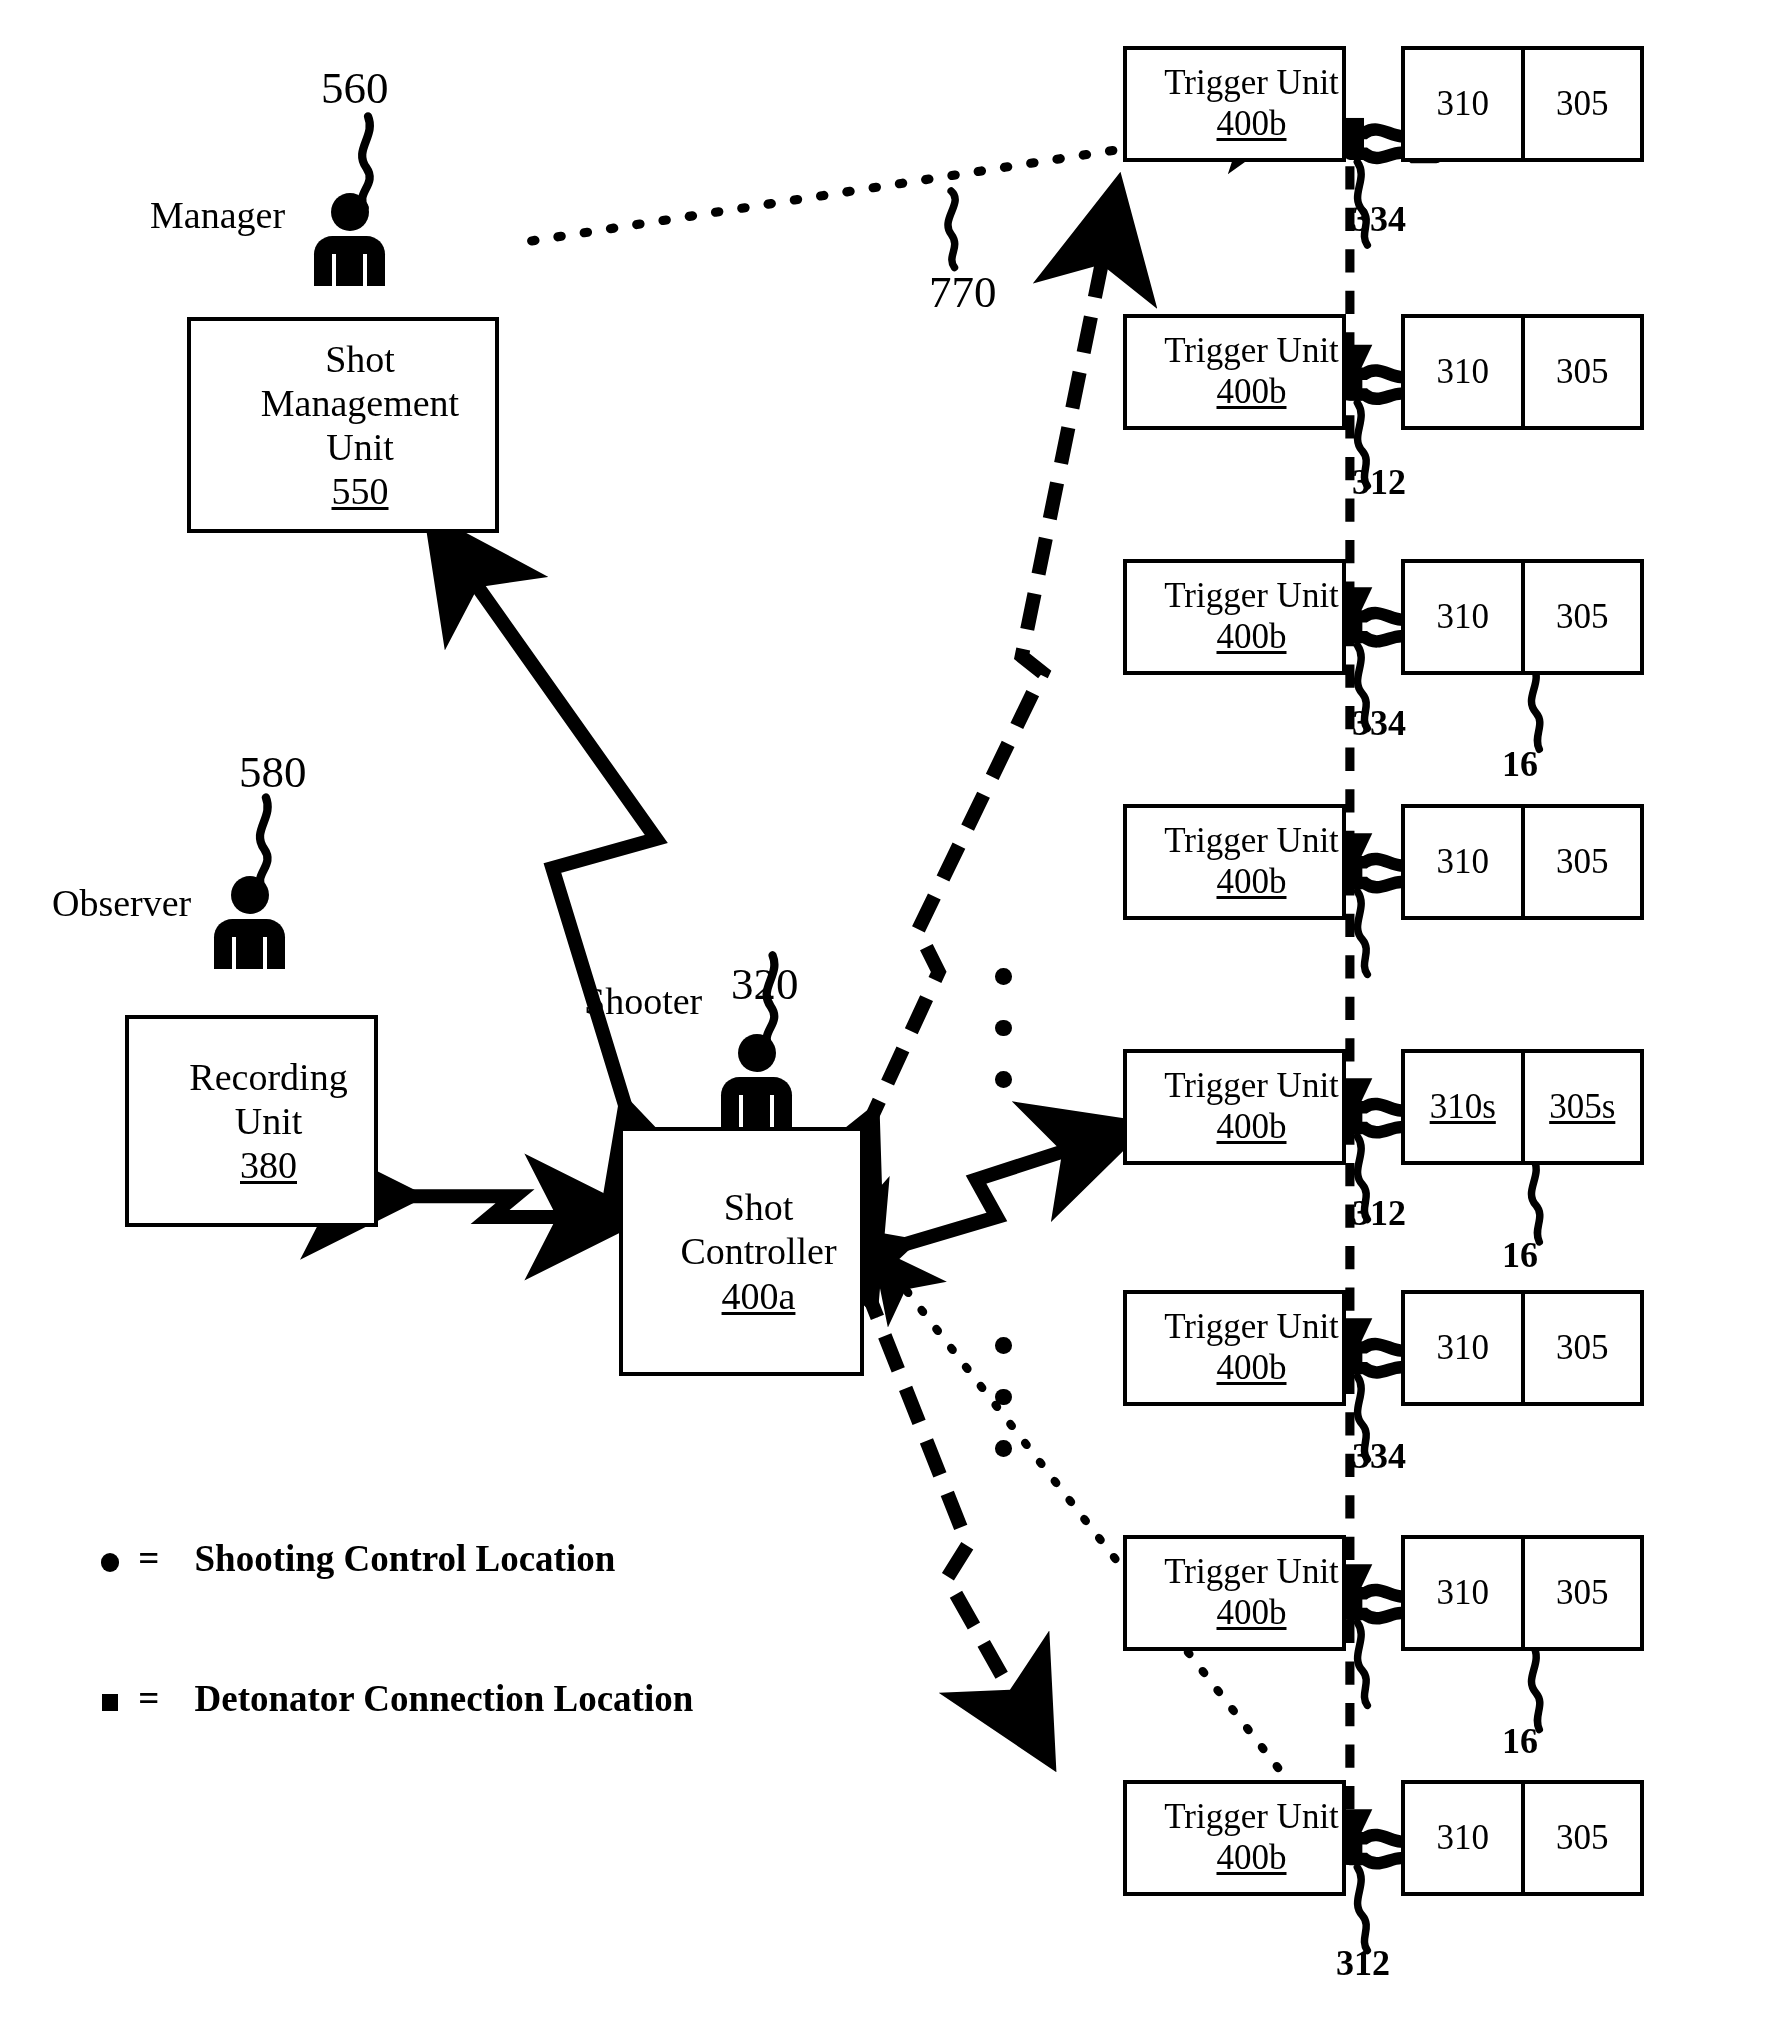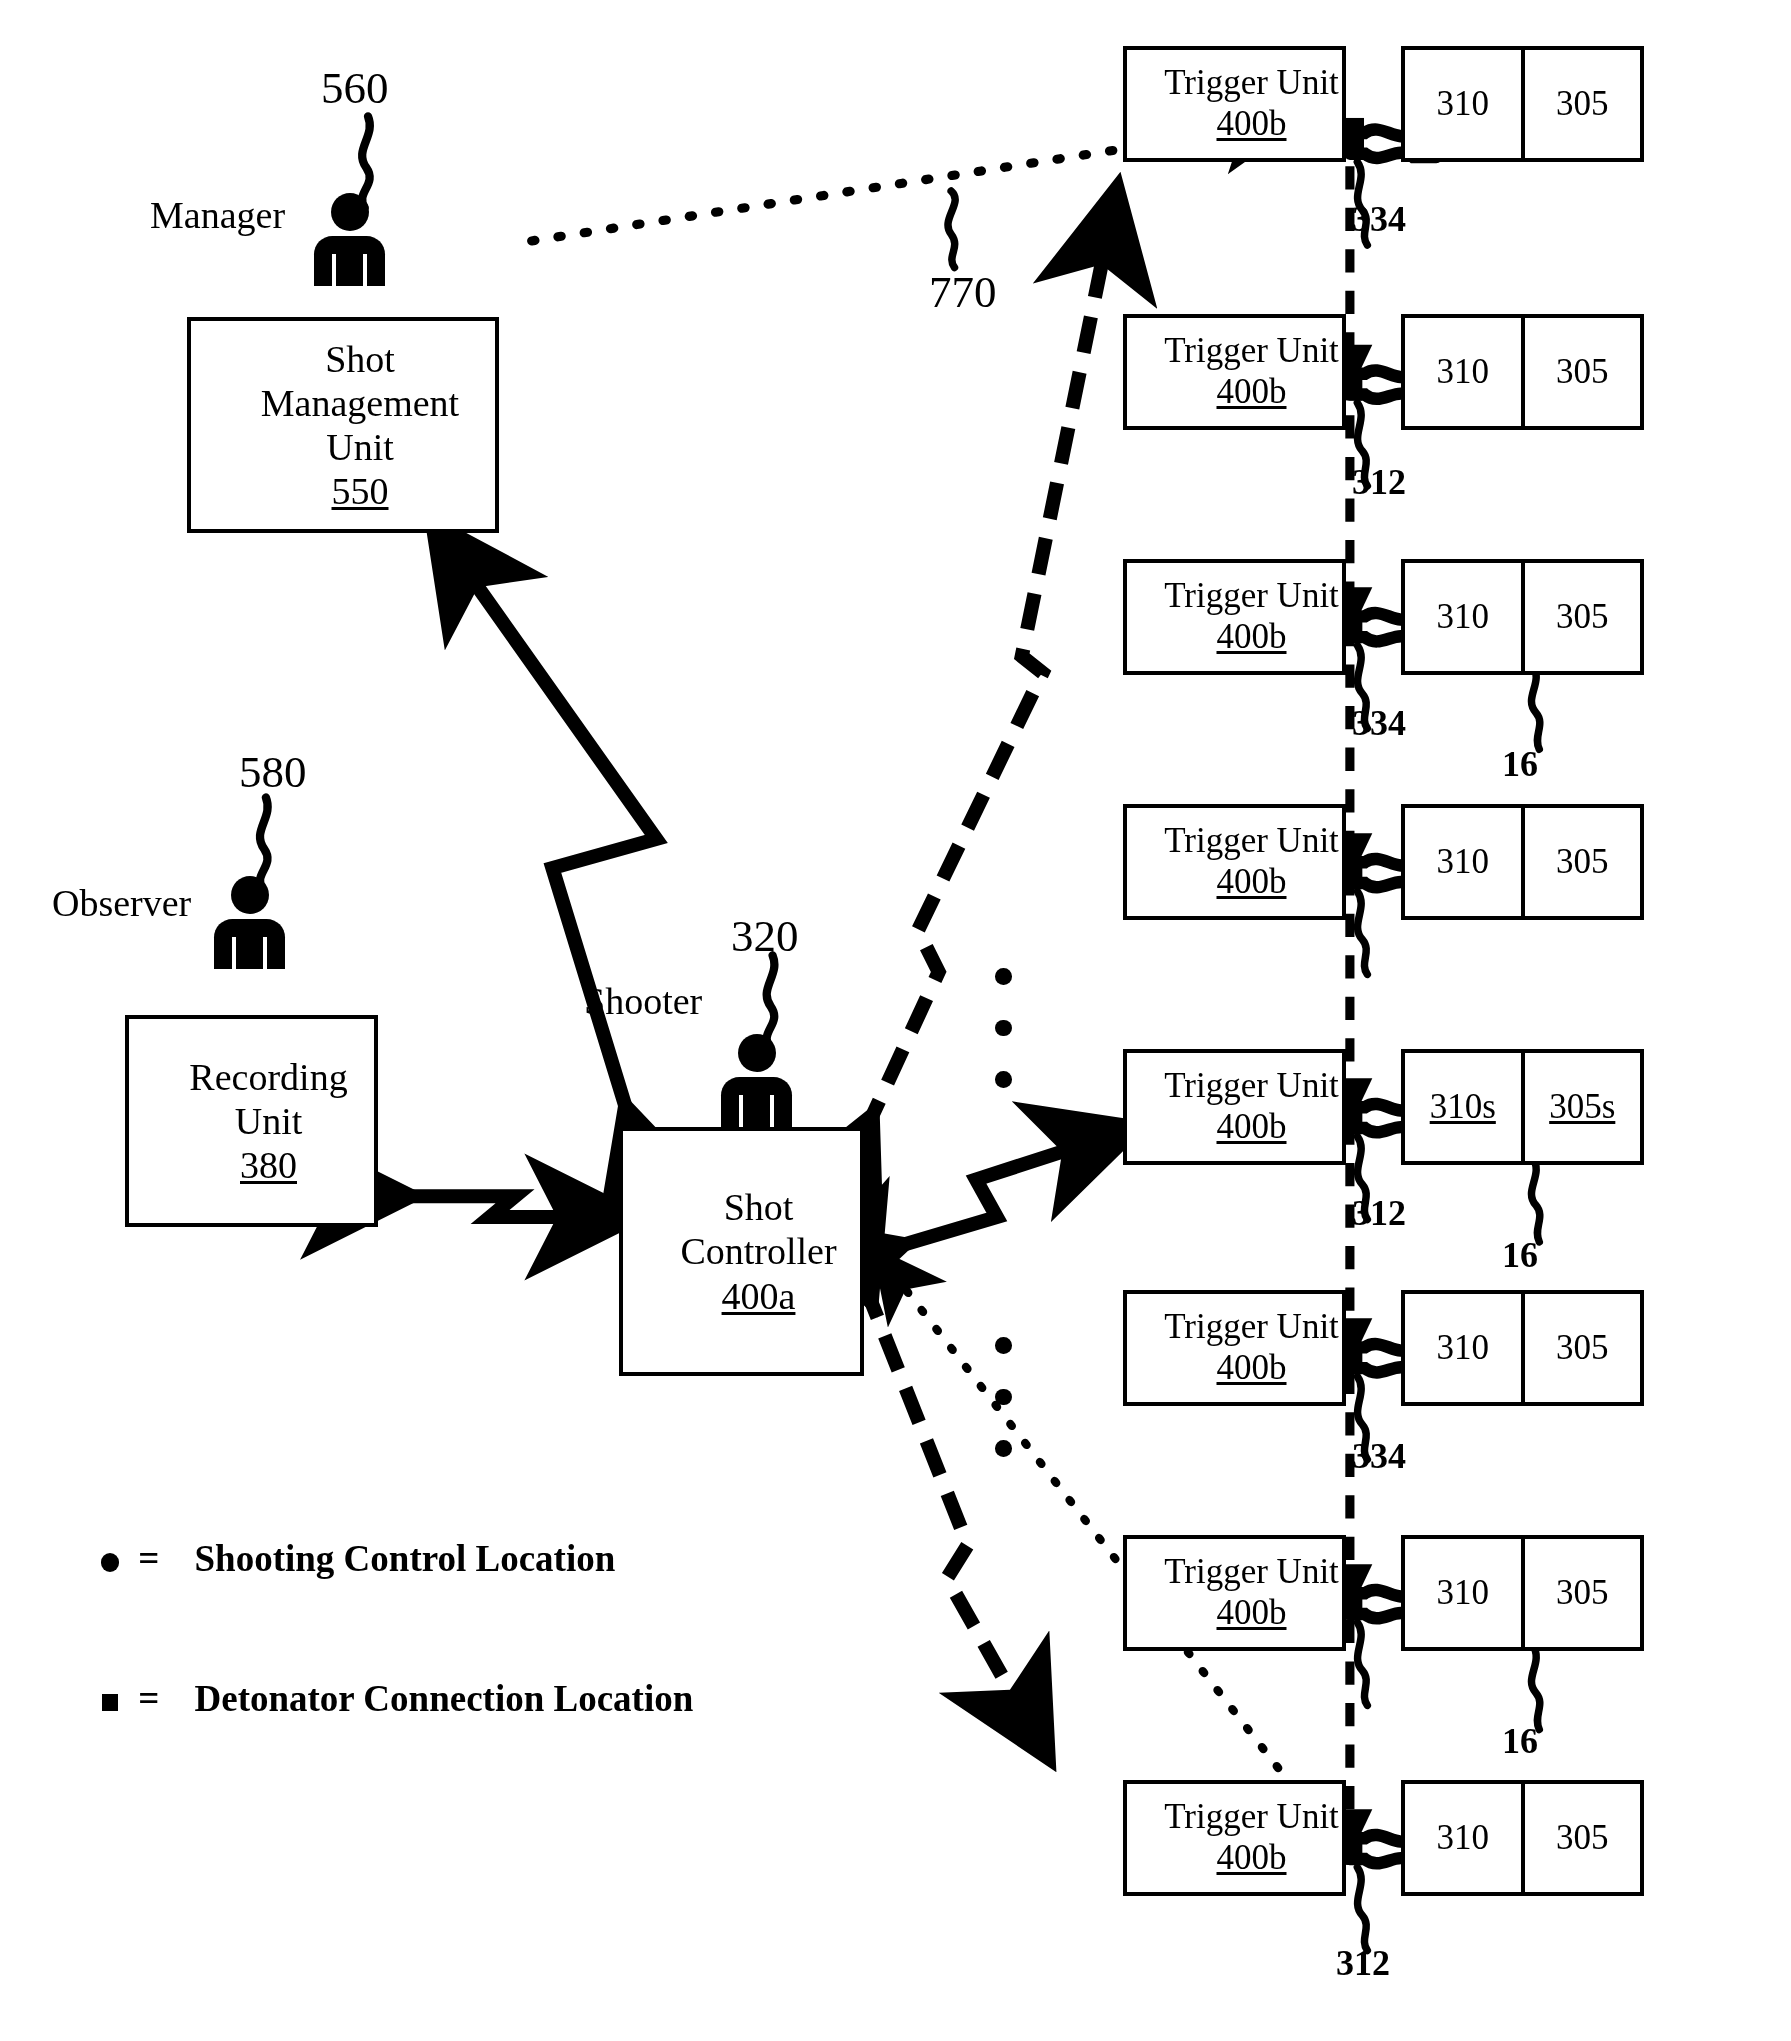--- a/index.html
+++ b/index.html
@@ -185,21 +185,21 @@
     <span class="head"></span>
     <span class="body"></span>
   </div>
   <div class="reflbl" style="left:239px;top:746px;">580</div>
   <div class="roleLbl" style="left:52px;top:881px;">Observer</div>
 
   <div class="person" style="left:721px;top:1034px;">
     <span class="head"></span>
     <span class="body"></span>
   </div>
-  <div class="reflbl" style="left:731px;top:910px;">320</div>
+  <div class="reflbl" style="left:731px;top:958px;">320</div>
   <div class="roleLbl" style="left:584px;top:979px;">Shooter</div>
 
   <div class="box" style="left:187px;top:317px;width:312px;height:216px;font-size:38px;">
     <span class="ln">Shot</span>
     <span class="ln">Management</span>
     <span class="ln">Unit</span>
     <span class="ln u">550</span>
   </div>
 
   <div class="box" style="left:125px;top:1015px;width:253px;height:212px;font-size:38px;">

